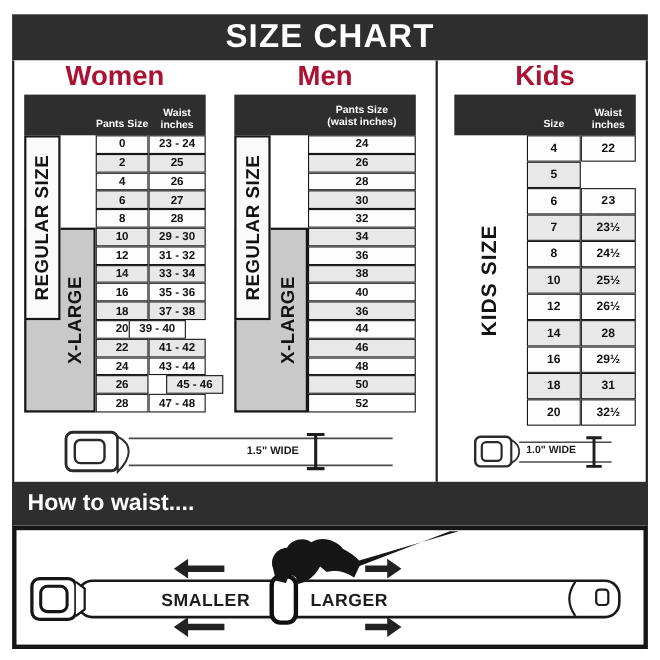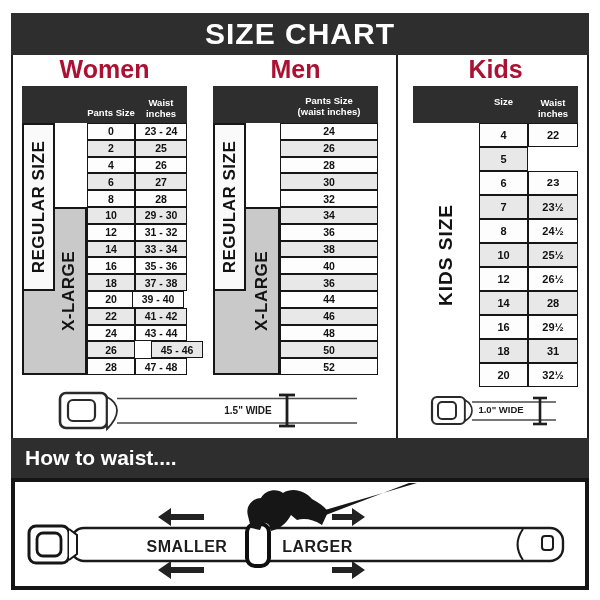--- a/index.html
+++ b/index.html
@@ -100,21 +100,21 @@
         <div class="cell stripe" style="left: 113px; top: 121px; width: 52px; height: 16.8px; font-size: 10.5px;">29 - 30</div>
         <div class="cell" style="left: 65px; top: 137.8px; width: 48px; height: 16.8px; font-size: 10.5px;">12</div>
         <div class="cell" style="left: 113px; top: 137.8px; width: 52px; height: 16.8px; font-size: 10.5px;">31 - 32</div>
         <div class="cell stripe" style="left: 65px; top: 154.6px; width: 48px; height: 16.8px; font-size: 10.5px;">14</div>
         <div class="cell stripe" style="left: 113px; top: 154.6px; width: 52px; height: 16.8px; font-size: 10.5px;">33 - 34</div>
         <div class="cell" style="left: 65px; top: 171.4px; width: 48px; height: 16.8px; font-size: 10.5px;">16</div>
         <div class="cell" style="left: 113px; top: 171.4px; width: 52px; height: 16.8px; font-size: 10.5px;">35 - 36</div>
         <div class="cell stripe" style="left: 65px; top: 188.2px; width: 48px; height: 16.8px; font-size: 10.5px;">18</div>
         <div class="cell stripe" style="left: 113px; top: 188.2px; width: 52px; height: 16.8px; font-size: 10.5px;">37 - 38</div>
         <div class="cell" style="left: 65px; top: 205px; width: 48px; height: 16.8px; font-size: 10.5px;">20</div>
-        <div class="cell" style="left: 110px; top: 205px; width: 52px; height: 16.8px; font-size: 10.5px;">39 - 40</div>
+        <div class="cell" style="left: 95px; top: 205px; width: 52px; height: 16.8px; font-size: 10.5px;">39 - 40</div>
         <div class="cell stripe" style="left: 65px; top: 221.8px; width: 48px; height: 16.8px; font-size: 10.5px;">22</div>
         <div class="cell stripe" style="left: 113px; top: 221.8px; width: 52px; height: 16.8px; font-size: 10.5px;">41 - 42</div>
         <div class="cell" style="left: 65px; top: 238.6px; width: 48px; height: 16.8px; font-size: 10.5px;">24</div>
         <div class="cell" style="left: 113px; top: 238.6px; width: 52px; height: 16.8px; font-size: 10.5px;">43 - 44</div>
         <div class="cell stripe" style="left: 65px; top: 255.4px; width: 48px; height: 16.8px; font-size: 10.5px;">26</div>
         <div class="cell stripe" style="left: 113px; top: 255.4px; width: 52px; height: 16.8px; font-size: 10.5px; margin-left: 16px;">45 - 46</div>
         <div class="cell" style="left: 65px; top: 272.2px; width: 48px; height: 16.8px; font-size: 10.5px;">28</div>
         <div class="cell" style="left: 113px; top: 272.2px; width: 52px; height: 16.8px; font-size: 10.5px;">47 - 48</div>
       </div>
   </div>
@@ -148,21 +148,21 @@
         <div class="cell" style="left: 67px; top: 205px; width: 98px; height: 16.8px; font-size: 10.5px;">44</div>
         <div class="cell stripe" style="left: 67px; top: 221.8px; width: 98px; height: 16.8px; font-size: 10.5px;">46</div>
         <div class="cell" style="left: 67px; top: 238.6px; width: 98px; height: 16.8px; font-size: 10.5px;">48</div>
         <div class="cell stripe" style="left: 67px; top: 255.4px; width: 98px; height: 16.8px; font-size: 10.5px;">50</div>
         <div class="cell" style="left: 67px; top: 272.2px; width: 98px; height: 16.8px; font-size: 10.5px;">52</div>
       </div>
   </div>
 
   <div class="sizetable" style="left:400px; height:301px;">
     <div class="thead">
-      <div class="th" style="left:66px; bottom:16px; width:49px;text-align:center;">Size</div>
+      <div class="th" style="left:66px; bottom:5px; width:49px;text-align:center;">Size</div>
       <div class="th" style="left:115px; bottom:4px; width:50px;">
         <span>Waist</span><br>
         <span>inches</span>
       </div>
     </div>
     <div class="kids-zone">
       <span class="rot size19">KIDS SIZE</span>
     </div>
     <div>
         <div class="cell" style="left: 66px; top: 37px; width: 49px; height: 24px; font-size: 11px;">4</div>

